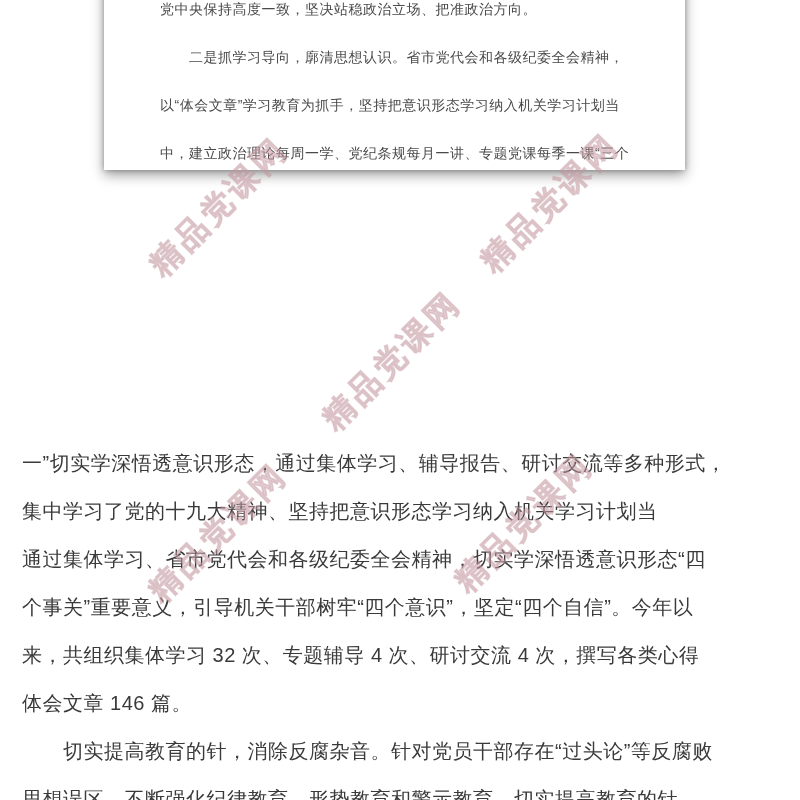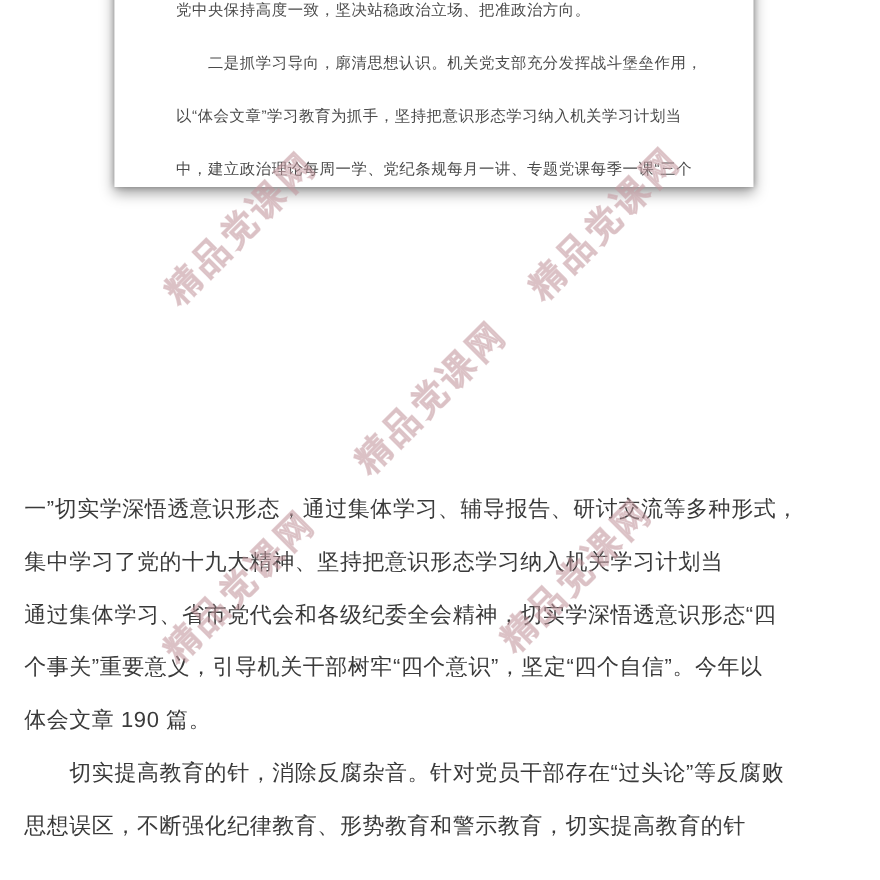--- a/index.html
+++ b/index.html
@@ -80,21 +80,21 @@
   .tline { height: 48px; }
 </style>
 </head>
 <body>
 
 <div class="stage">
 
   <div class="page-sheet">
     <div class="page-text">
         <div class="tline">党中央保持高度一致，坚决站稳政治立场、把准政治方向。</div>
-        <div class="tline">　　二是抓学习导向，廓清思想认识。机关党支部充分发挥战斗堡垒作用，</div>
+        <div class="tline">　　二是抓学习导向，廓清思想认识。省市党代会和各级纪委全会精神，</div>
         <div class="tline">以“体会文章”学习教育为抓手，坚持把意识形态学习纳入机关学习计划当</div>
         <div class="tline">中，建立政治理论每周一学、党纪条规每月一讲、专题党课每季一课“三个</div>
       </div>
   </div>
 
   <div class="watermark wm-a">
     <span>精品党课网</span>
   </div>
   <div class="watermark wm-b">
     <span>精品党课网</span>
@@ -107,18 +107,19 @@
   </div>
   <div class="watermark wm-e">
     <span>精品党课网</span>
   </div>
 
   <div class="body-text">
       <div class="tline">一”切实学深悟透意识形态，通过集体学习、辅导报告、研讨交流等多种形式，</div>
       <div class="tline">集中学习了党的十九大精神、坚持把意识形态学习纳入机关学习计划当</div>
       <div class="tline">通过集体学习、省市党代会和各级纪委全会精神，切实学深悟透意识形态“四</div>
       <div class="tline">个事关”重要意义，引导机关干部树牢“四个意识”，坚定“四个自信”。今年以</div>
-      <div class="tline">体会文章 190 篇。</div>
+      <div class="tline">来，共组织集体学习 32 次、专题辅导 4 次、研讨交流 4 次，撰写各类心得</div>
+      <div class="tline">体会文章 146 篇。</div>
       <div class="tline">　　切实提高教育的针，消除反腐杂音。针对党员干部存在“过头论”等反腐败</div>
       <div class="tline">思想误区，不断强化纪律教育、形势教育和警示教育，切实提高教育的针</div>
     </div>
 
 </div>
 
 </body></html>

